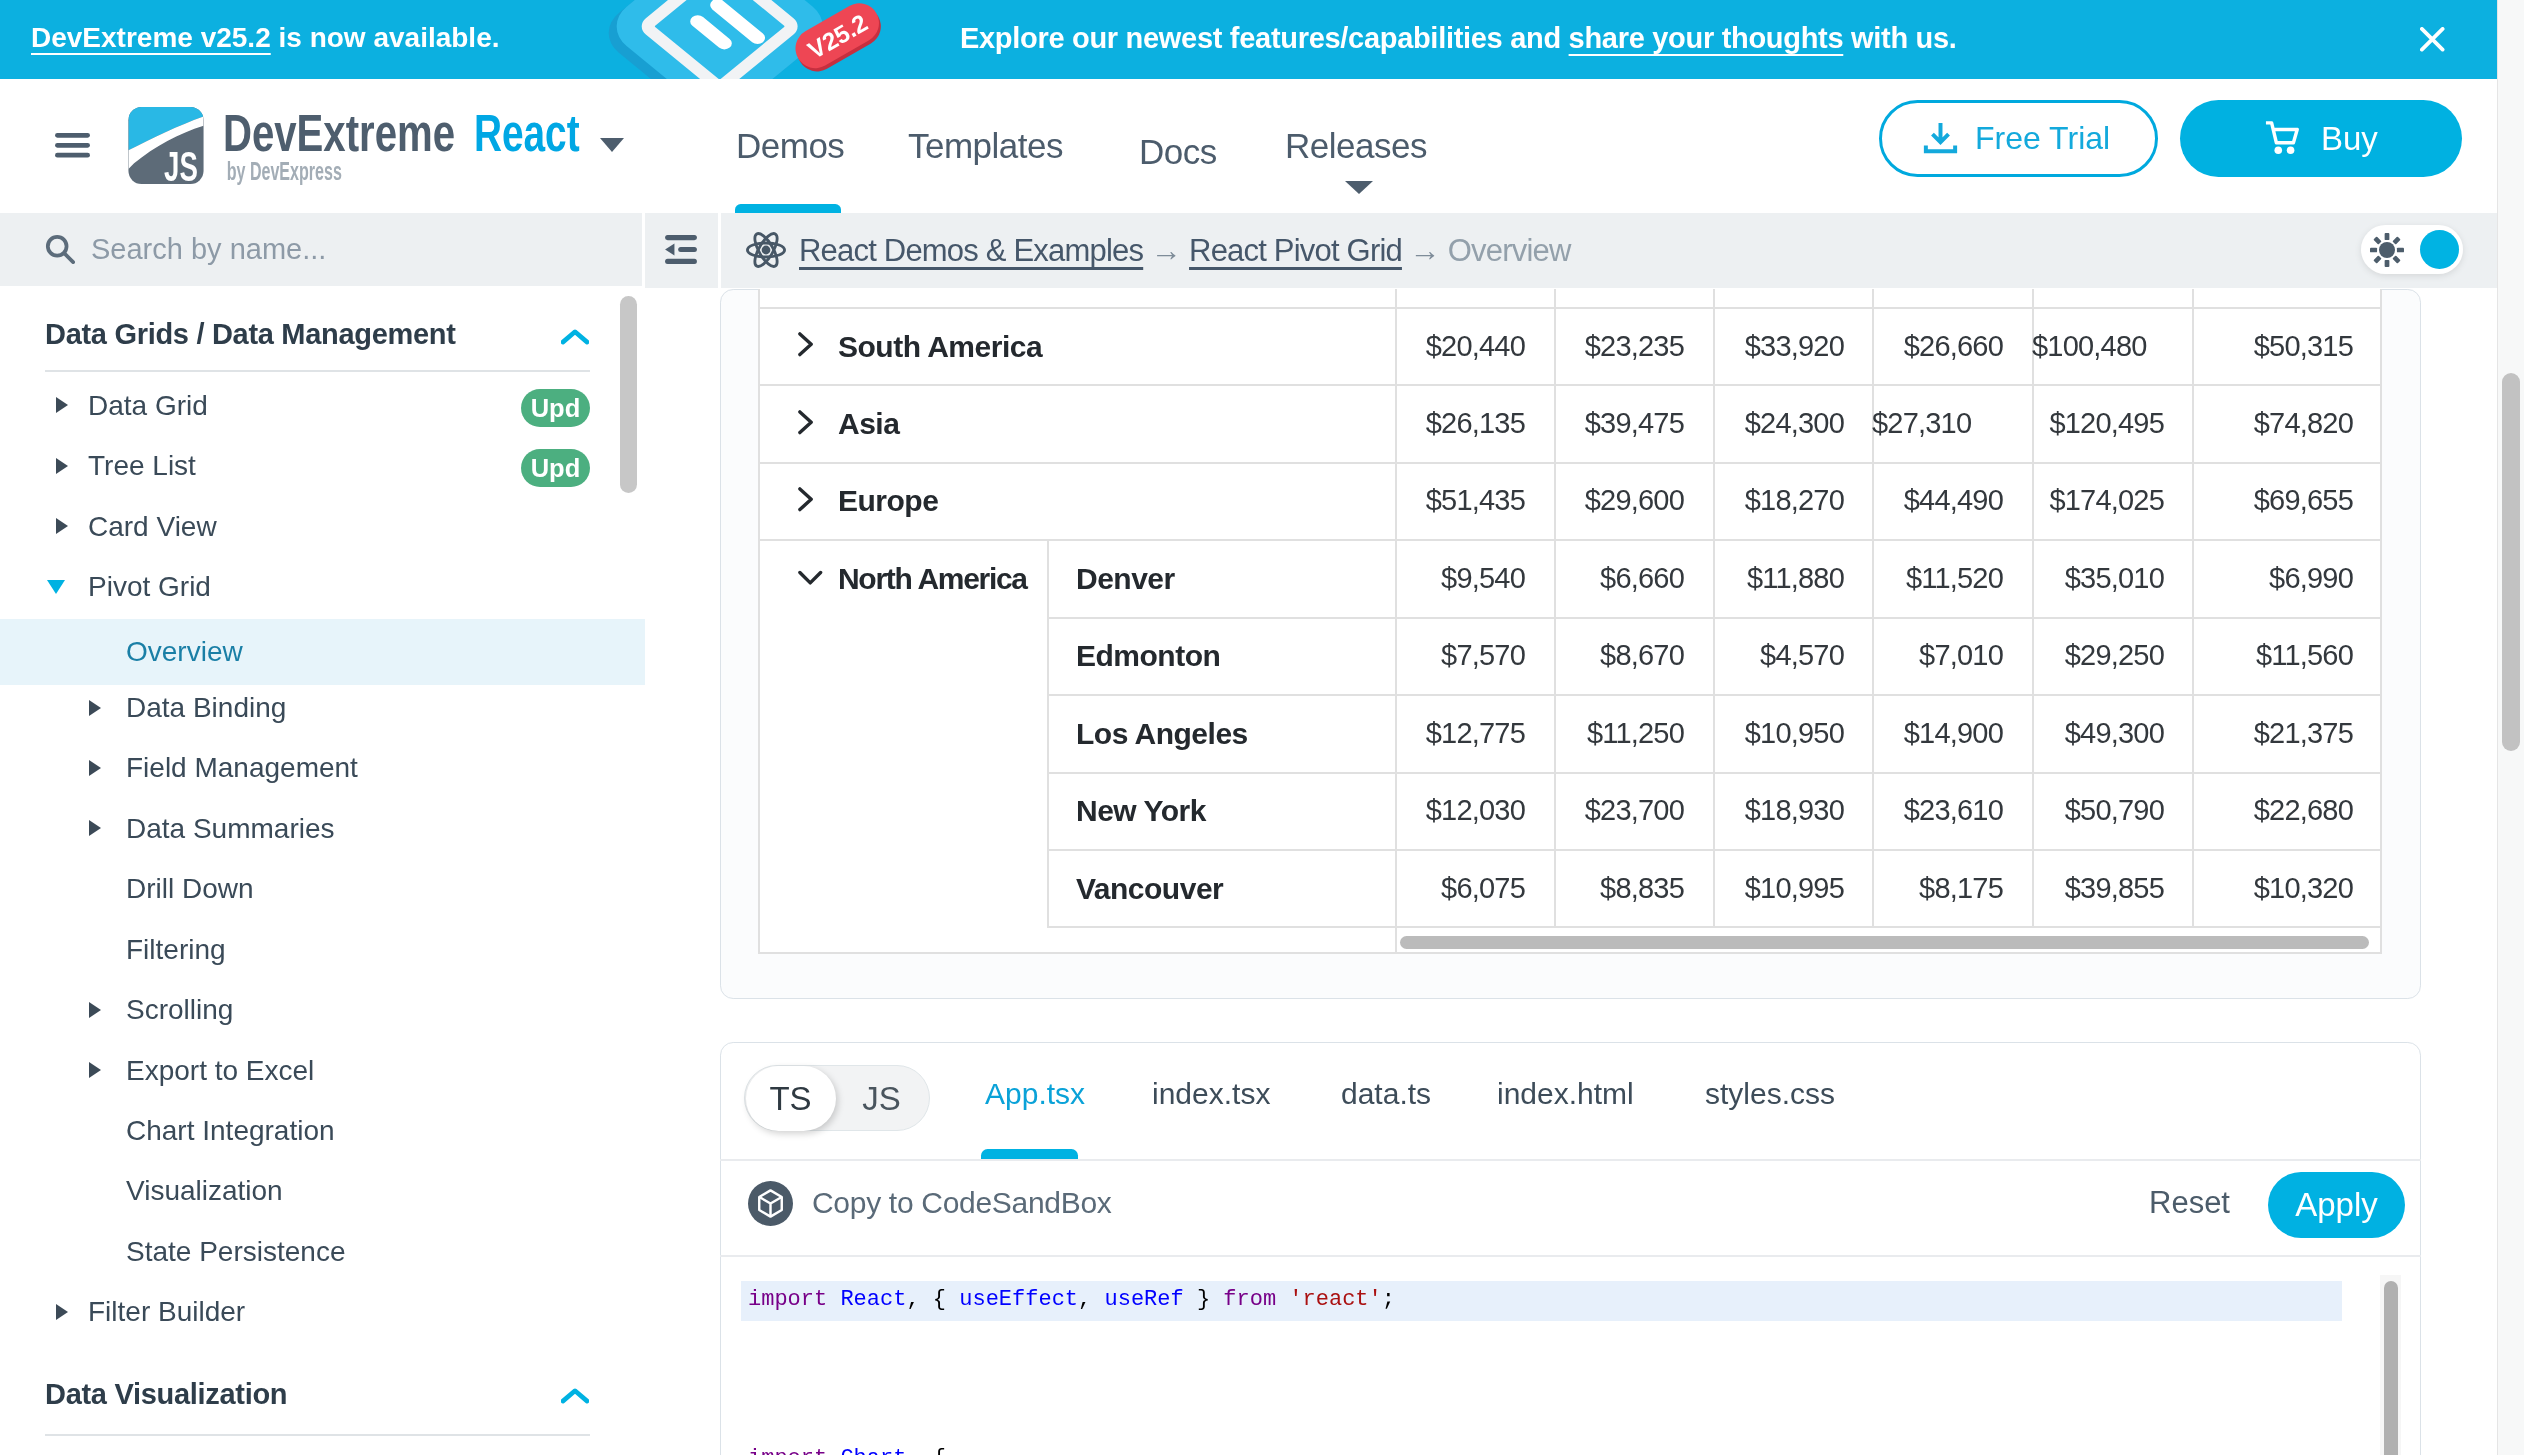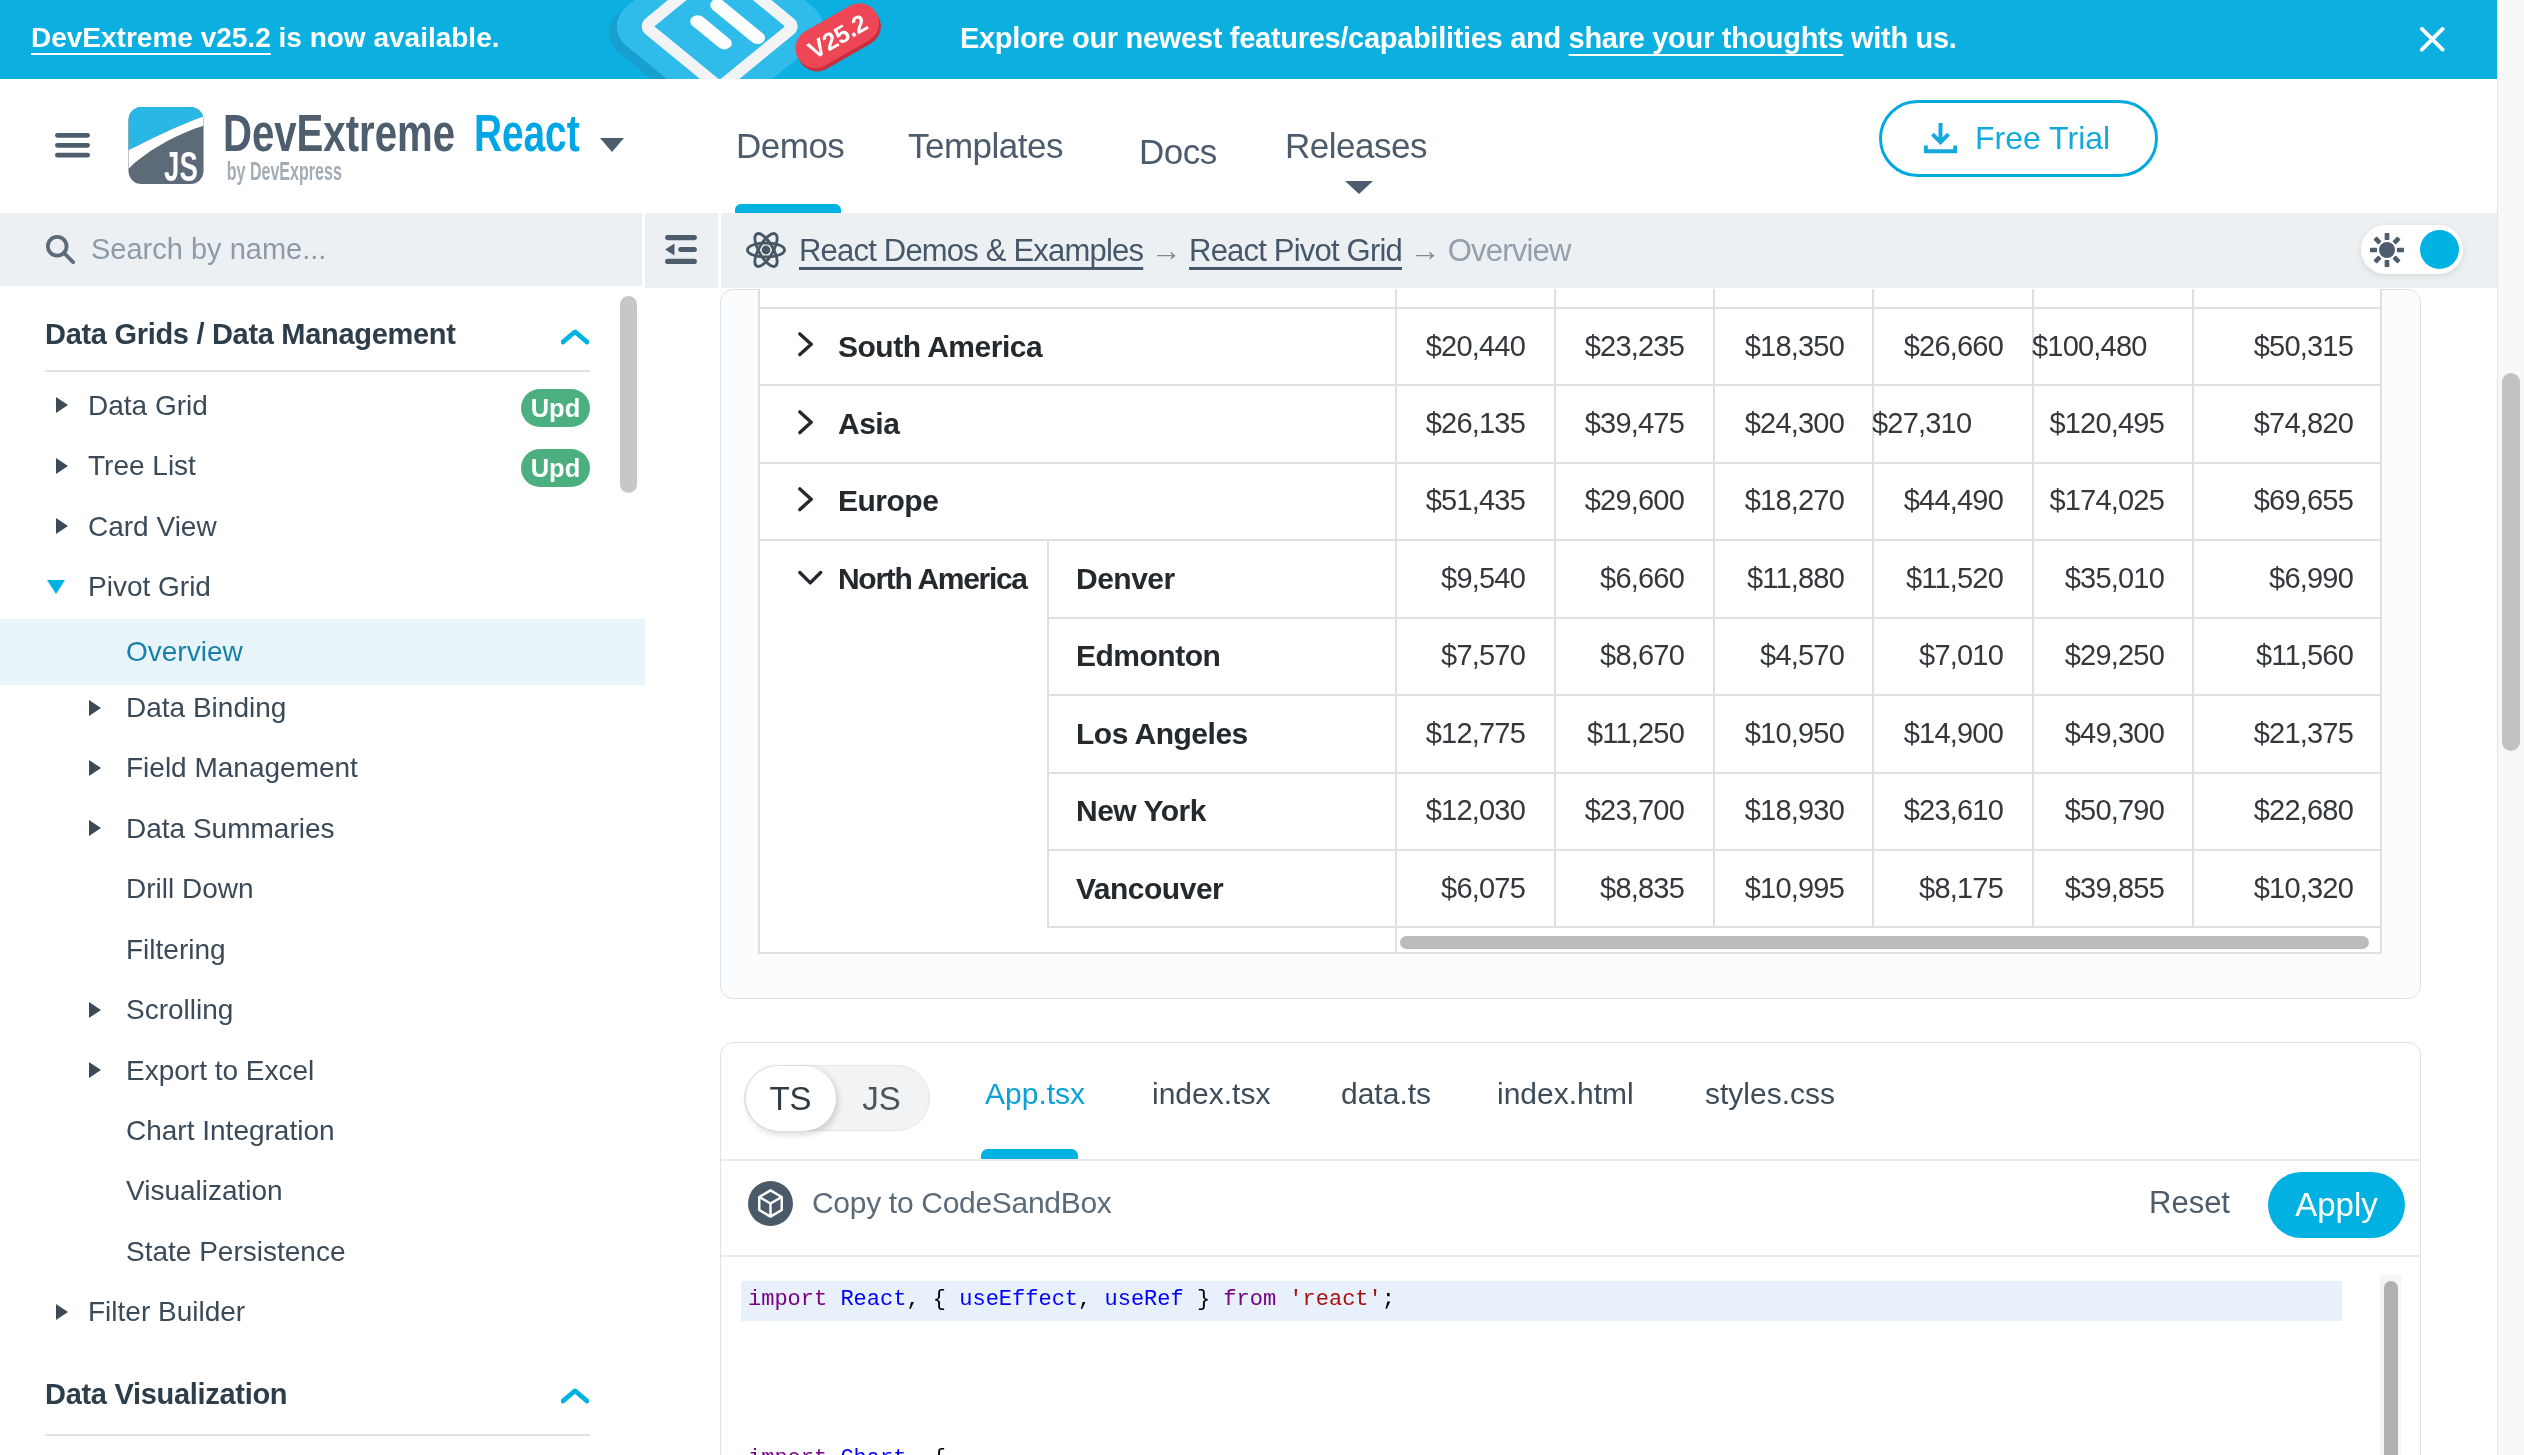--- a/index.html
+++ b/index.html
@@ -71,20 +71,28 @@
   <div class="abs" style="left:1345px;top:102px;width:0;height:0;border-left:14px solid transparent;border-right:14px solid transparent;border-top:13.2px solid #4d5d6d"></div>
 
   <div class="abs" style="left:1879px;top:21px;width:279px;height:77px;border:3.8px solid #00a9de;border-radius:39px">
     <svg class="abs" style="left:41px;top:18px" width="35" height="34" viewBox="0 0 37 36">
       <path d="M18.5 2 L18.5 21 M10 14 L18.5 22.5 L27 14" stroke="#13a9dc" stroke-width="4.2" fill="none"></path>
       <path d="M3 26 L3 32 L34 32 L34 26" stroke="#13a9dc" stroke-width="4.2" fill="none"></path>
     </svg>
     <div class="abs" style="left:93px;top:0;height:70px;line-height:70px;font-size:32px;color:#13a9dc">Free Trial</div>
   </div>
 
+  <div class="abs" style="left:2180px;top:21px;width:282px;height:77px;background:#00b1e1;border-radius:39px">
+    <svg class="abs" style="left:85px;top:19px" width="36" height="38" viewBox="0 0 38 40">
+      <path d="M1 4 L7 4 L12 25 L30 25 L34 11 L10 11" stroke="#fff" stroke-width="3.6" fill="none" stroke-linejoin="round"></path>
+      <circle cx="14" cy="33" r="4" fill="#fff"></circle>
+      <circle cx="27" cy="33" r="4" fill="#fff"></circle>
+    </svg>
+    <div class="abs" style="left:141px;top:0;height:77px;line-height:77px;font-size:33px;color:#fff">Buy</div>
+  </div>
 
   <div class="abs" style="left:735px;top:125px;width:106px;height:9.4px;background:#00b2e2;border-radius:5.7px 5.7px 0 0"></div>
 </div>
 
 <div class="abs" style="left:0;top:213px;width:642px;height:75px;background:#edf0f2">
   <svg class="abs" style="left:45px;top:21px" width="30" height="30" viewBox="0 0 32 32">
     <circle cx="13" cy="13" r="10" stroke="#5c6c7b" stroke-width="4" fill="none"></circle>
     <path d="M21 21 L30 30" stroke="#5c6c7b" stroke-width="4" stroke-linecap="round"></path>
   </svg>
   <div class="abs" style="left:91px;top:0;height:73px;line-height:73px;font-size:29px;color:#8d9aa7">Search by name...</div>
@@ -195,21 +203,21 @@
     <div class="abs" style="left:289px;top:483px;width:1335px;height:1.9px;background:#e0e0e0"></div>
     <div class="abs" style="left:289px;top:560px;width:1335px;height:1.9px;background:#e0e0e0"></div>
     <div class="abs" style="left:289px;top:637px;width:1335px;height:1.9px;background:#e0e0e0"></div>
     <div class="abs" style="left:0px;top:663px;width:1624px;height:1.9px;background:#e0e0e0"></div>
     <div class="row" style="left:80px;top:41px;font-size:30px;letter-spacing:-0.5px;font-weight:bold;color:#24292e">South America</div>
     <svg class="abs" style="left:40px;top:43px" width="26.4" height="26.4" viewBox="0 0 28 28">
       <path d="M2 2 L14 13 L2 24" stroke="#24292e" stroke-width="3.6" fill="none" stroke-linecap="round" stroke-linejoin="round"></path>
     </svg>
     <div class="row" style="left:637px;top:41px;width:130px;text-align:right;font-size:29px;letter-spacing:-0.8px;color:#33383d">$20,440</div>
     <div class="row" style="left:796px;top:41px;width:130px;text-align:right;font-size:29px;letter-spacing:-0.8px;color:#33383d">$23,235</div>
-    <div class="row" style="left:955px;top:41px;width:131px;text-align:right;font-size:29px;letter-spacing:-0.8px;color:#33383d">$18,350</div>
+    <div class="row" style="left:955px;top:41px;width:131px;text-align:right;font-size:29px;letter-spacing:-0.8px;color:#33383d">$33,920</div>
     <div class="row" style="left:1114px;top:41px;width:131px;text-align:right;font-size:29px;letter-spacing:-0.8px;color:#33383d">$26,660</div>
     <div class="row" style="left:1274px;top:41px;width:132px;text-align:left;font-size:29px;letter-spacing:-0.8px;color:#33383d">$100,480</div>
     <div class="row" style="left:1434px;top:41px;width:161px;text-align:right;font-size:29px;letter-spacing:-0.8px;color:#33383d">$50,315</div>
     <div class="row" style="left:80px;top:118px;font-size:30px;letter-spacing:-0.5px;font-weight:bold;color:#24292e">Asia</div>
     <svg class="abs" style="left:40px;top:121px" width="26.4" height="26.4" viewBox="0 0 28 28">
       <path d="M2 2 L14 13 L2 24" stroke="#24292e" stroke-width="3.6" fill="none" stroke-linecap="round" stroke-linejoin="round"></path>
     </svg>
     <div class="row" style="left:637px;top:118px;width:130px;text-align:right;font-size:29px;letter-spacing:-0.8px;color:#33383d">$26,135</div>
     <div class="row" style="left:796px;top:118px;width:130px;text-align:right;font-size:29px;letter-spacing:-0.8px;color:#33383d">$39,475</div>
     <div class="row" style="left:955px;top:118px;width:131px;text-align:right;font-size:29px;letter-spacing:-0.8px;color:#33383d">$24,300</div>

